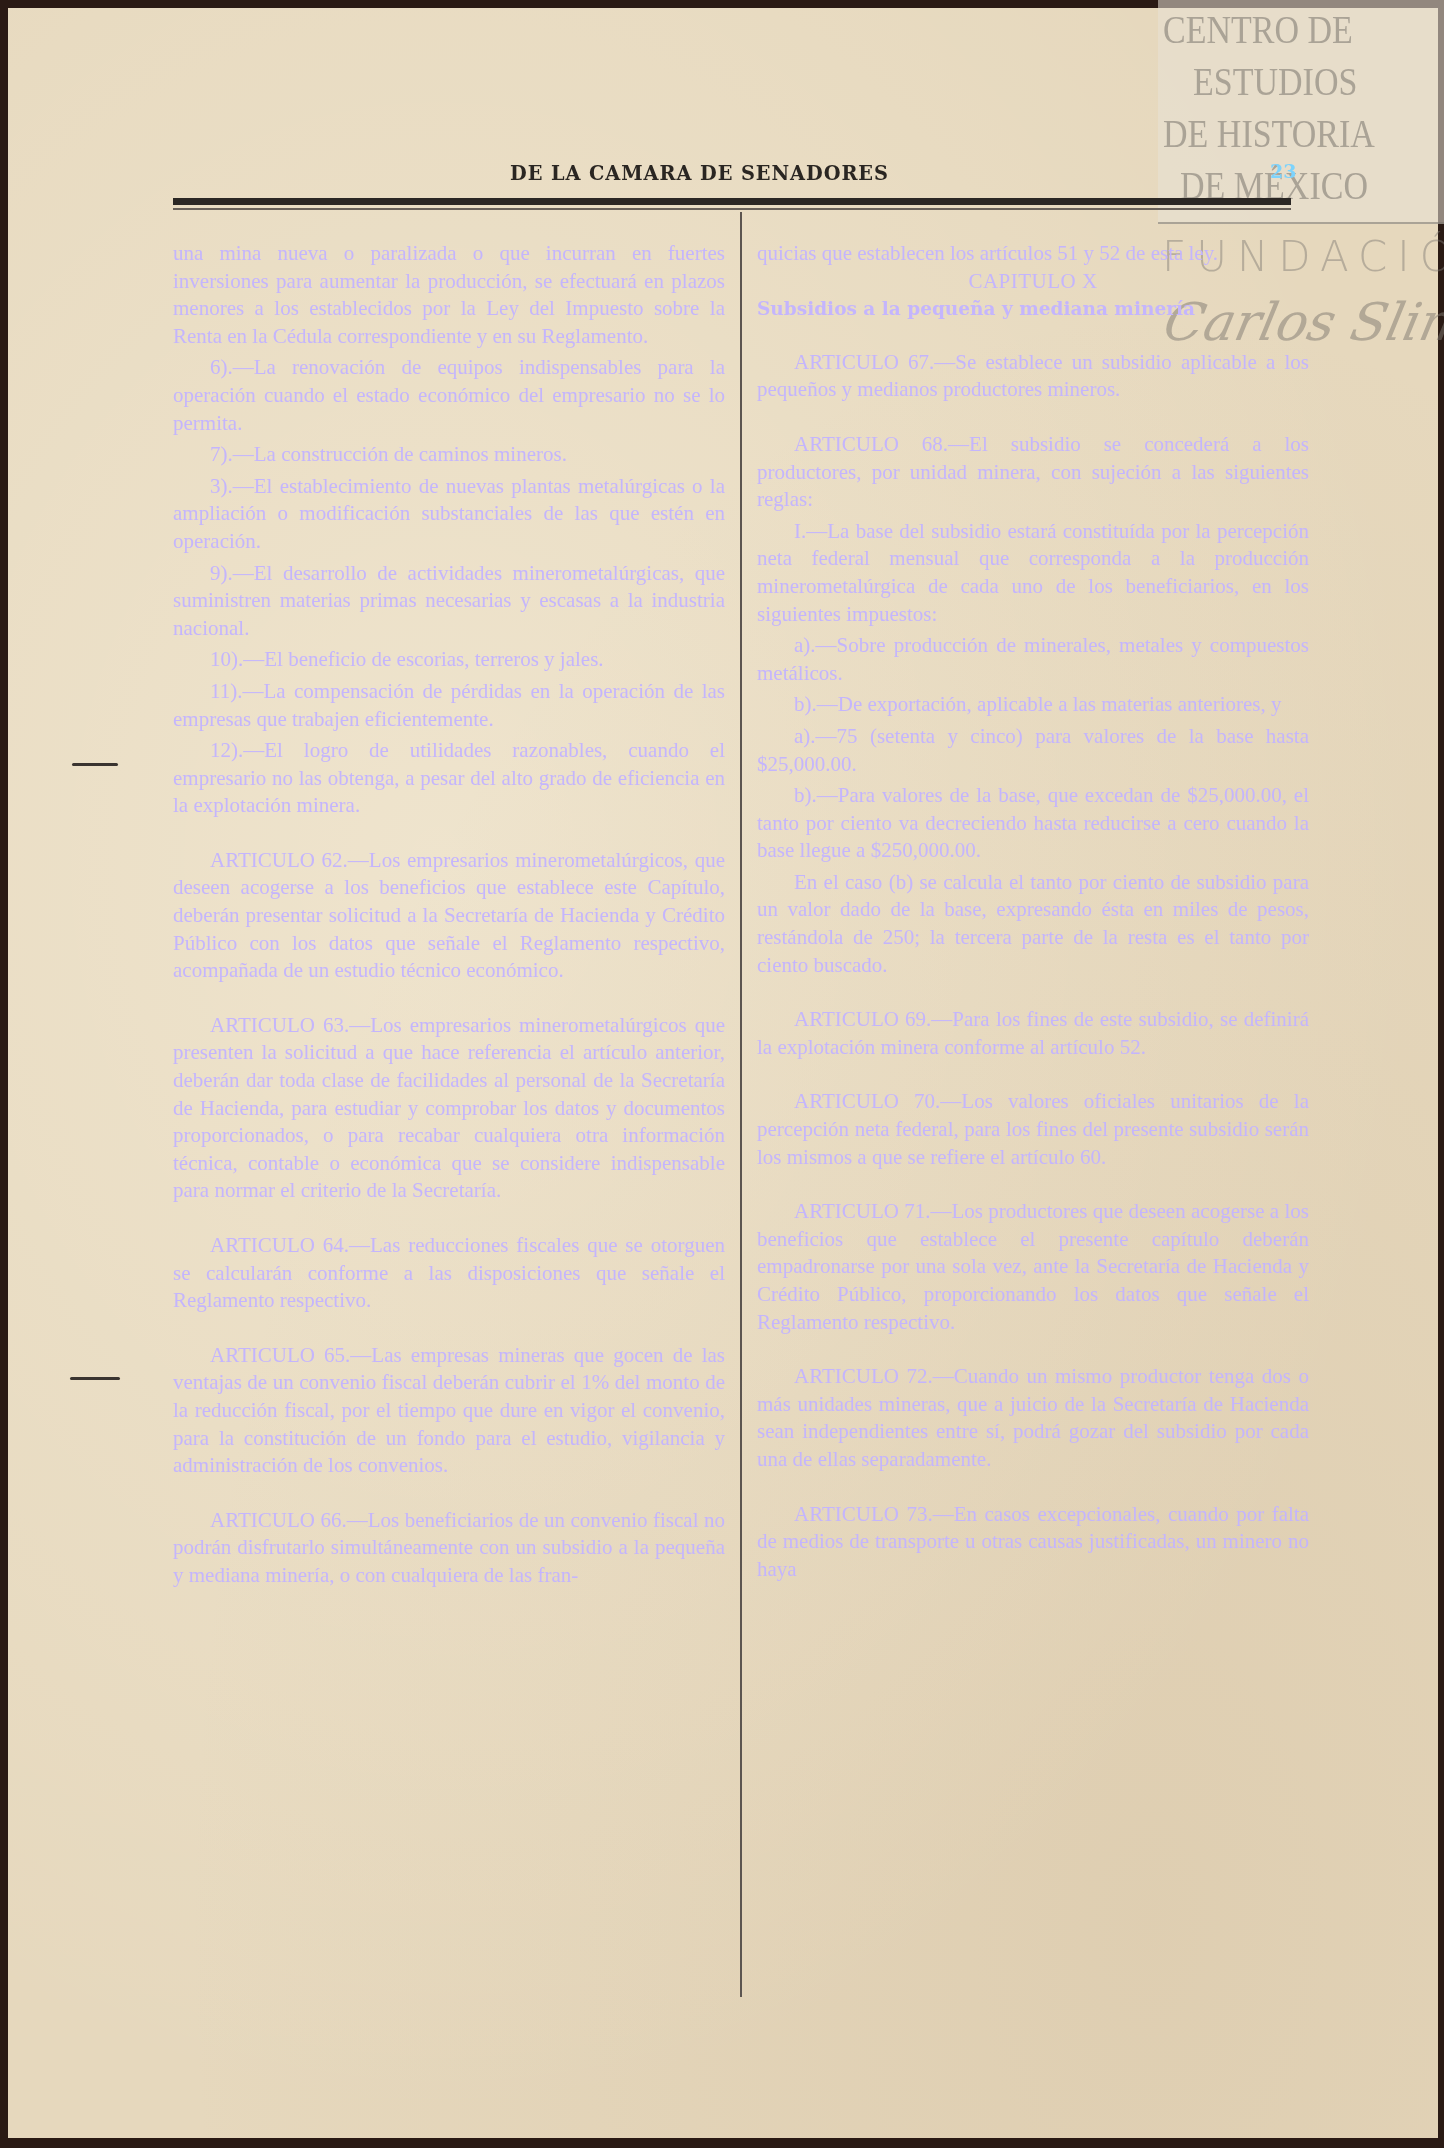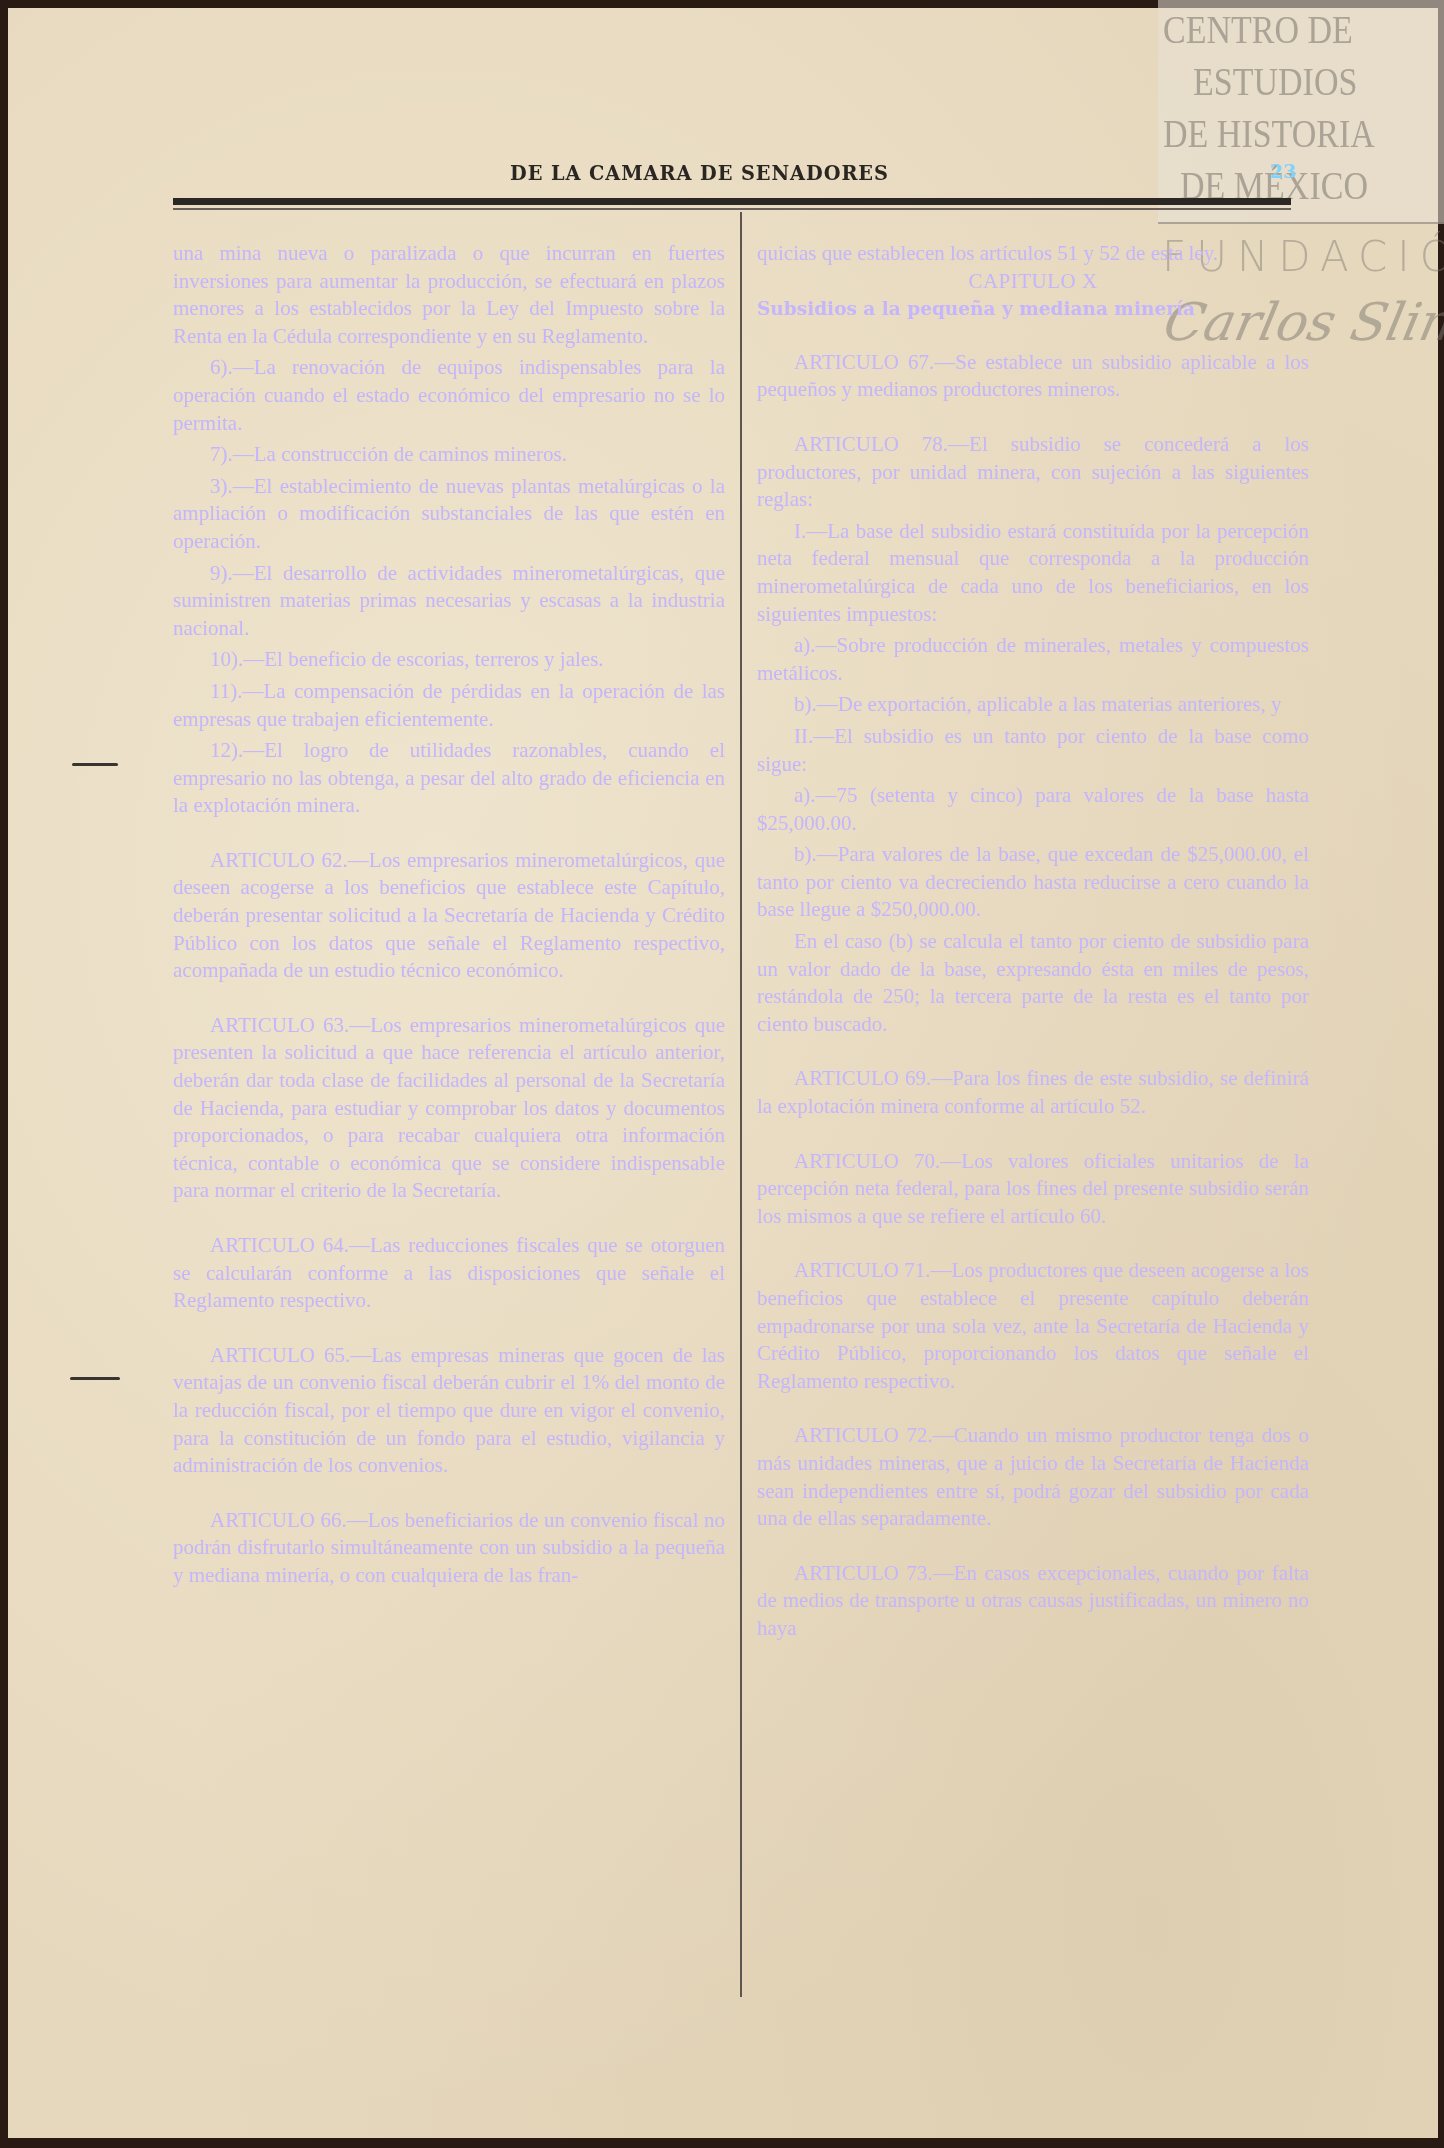--- a/index.html
+++ b/index.html
@@ -78,25 +78,24 @@
     <p class="ind gap">ARTICULO 65.—Las empresas mineras que gocen de las ventajas de un convenio fiscal deberán cubrir el 1% del monto de la reducción fiscal, por el tiempo que dure en vigor el convenio, para la constitución de un fondo para el estudio, vigilancia y administración de los convenios.</p>
     <p class="ind gap">ARTICULO 66.—Los beneficiarios de un convenio fiscal no podrán disfrutarlo simultáneamente con un subsidio a la pequeña y mediana minería, o con cualquiera de las fran-</p>
   </div>
 
 <div class="col right" id="right-col">
   <p>quicias que establecen los artículos 51 y 52 de esta ley.</p>
   <p class="chapter">CAPITULO X</p>
   <p class="subtitle">Subsidios a la pequeña y mediana minería</p>
   <div id="right-paras" style="margin-top: 26px;">
       <p class="ind">ARTICULO 67.—Se establece un subsidio aplicable a los pequeños y medianos productores mineros.</p>
-      <p class="ind gap">ARTICULO 78.—El subsidio se concederá a los productores, por unidad minera, con sujeción a las siguientes reglas:</p>
+      <p class="ind gap">ARTICULO 68.—El subsidio se concederá a los productores, por unidad minera, con sujeción a las siguientes reglas:</p>
       <p class="ind gap-s">I.—La base del subsidio estará constituída por la percepción neta federal mensual que corresponda a la producción minerometalúrgica de cada uno de los beneficiarios, en los siguientes impuestos:</p>
       <p class="ind gap-s">a).—Sobre producción de minerales, metales y compuestos metálicos.</p>
       <p class="ind gap-s">b).—De exportación, aplicable a las materias anteriores, y</p>
-      <p class="ind gap-s">II.—El subsidio es un tanto por ciento de la base como sigue:</p>
       <p class="ind gap-s">a).—75 (setenta y cinco) para valores de la base hasta $25,000.00.</p>
       <p class="ind gap-s">b).—Para valores de la base, que excedan de $25,000.00, el tanto por ciento va decreciendo hasta reducirse a cero cuando la base llegue a $250,000.00.</p>
       <p class="ind gap-s">En el caso (b) se calcula el tanto por ciento de subsidio para un valor dado de la base, expresando ésta en miles de pesos, restándola de 250; la tercera parte de la resta es el tanto por ciento buscado.</p>
       <p class="ind gap">ARTICULO 69.—Para los fines de este subsidio, se definirá la explotación minera conforme al artículo 52.</p>
       <p class="ind gap">ARTICULO 70.—Los valores oficiales unitarios de la percepción neta federal, para los fines del presente subsidio serán los mismos a que se refiere el artículo 60.</p>
       <p class="ind gap">ARTICULO 71.—Los productores que deseen acogerse a los beneficios que establece el presente capítulo deberán empadronarse por una sola vez, ante la Secretaría de Hacienda y Crédito Público, proporcionando los datos que señale el Reglamento respectivo.</p>
       <p class="ind gap">ARTICULO 72.—Cuando un mismo productor tenga dos o más unidades mineras, que a juicio de la Secretaría de Hacienda sean independientes entre sí, podrá gozar del subsidio por cada una de ellas separadamente.</p>
       <p class="ind gap">ARTICULO 73.—En casos excepcionales, cuando por falta de medios de transporte u otras causas justificadas, un minero no haya</p>
     </div>
 </div>

